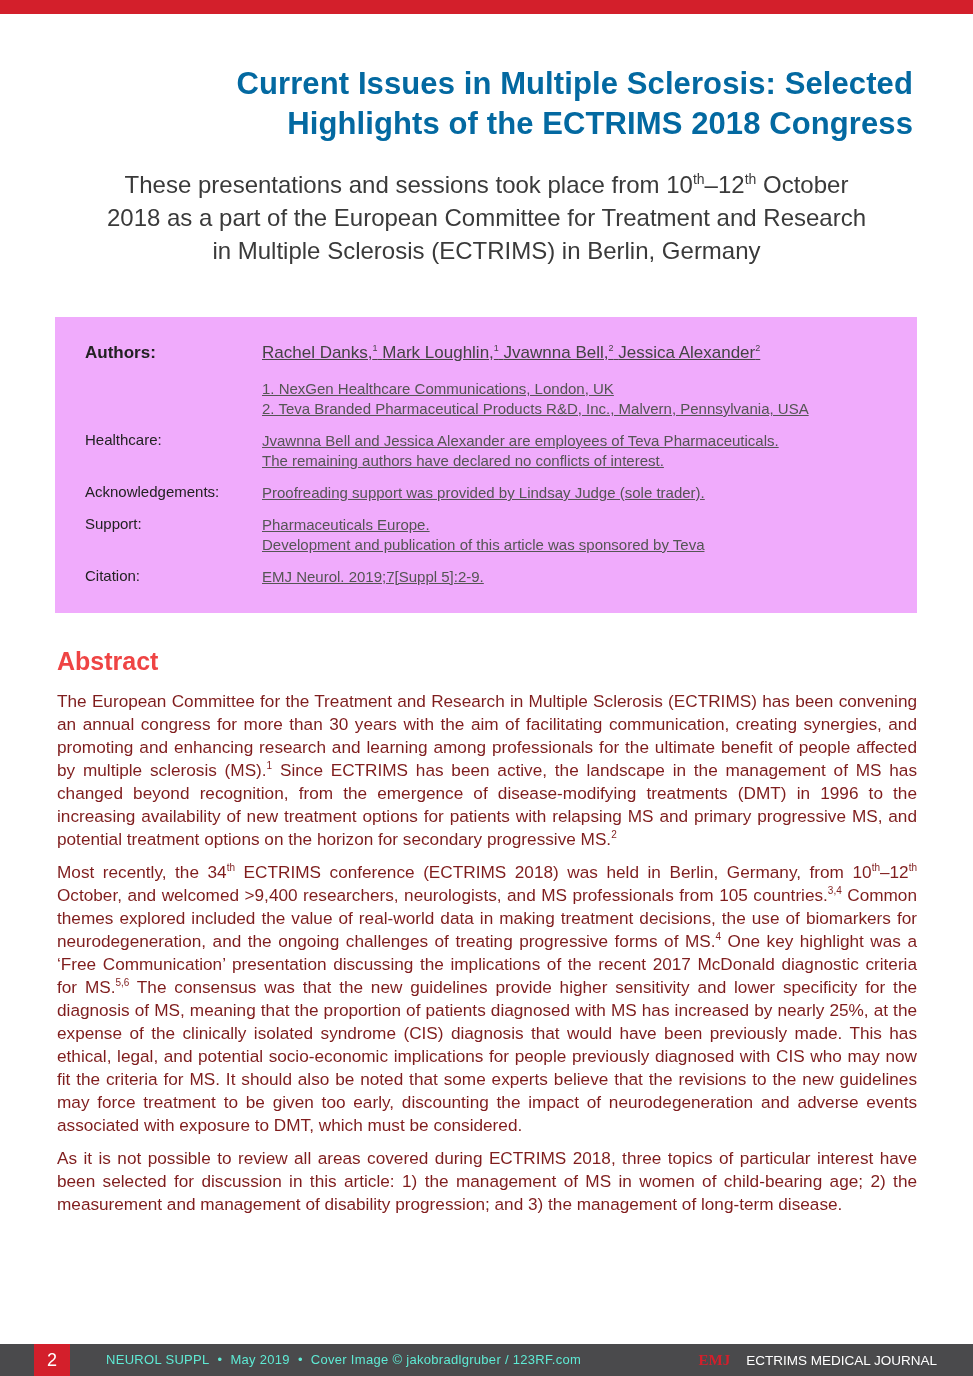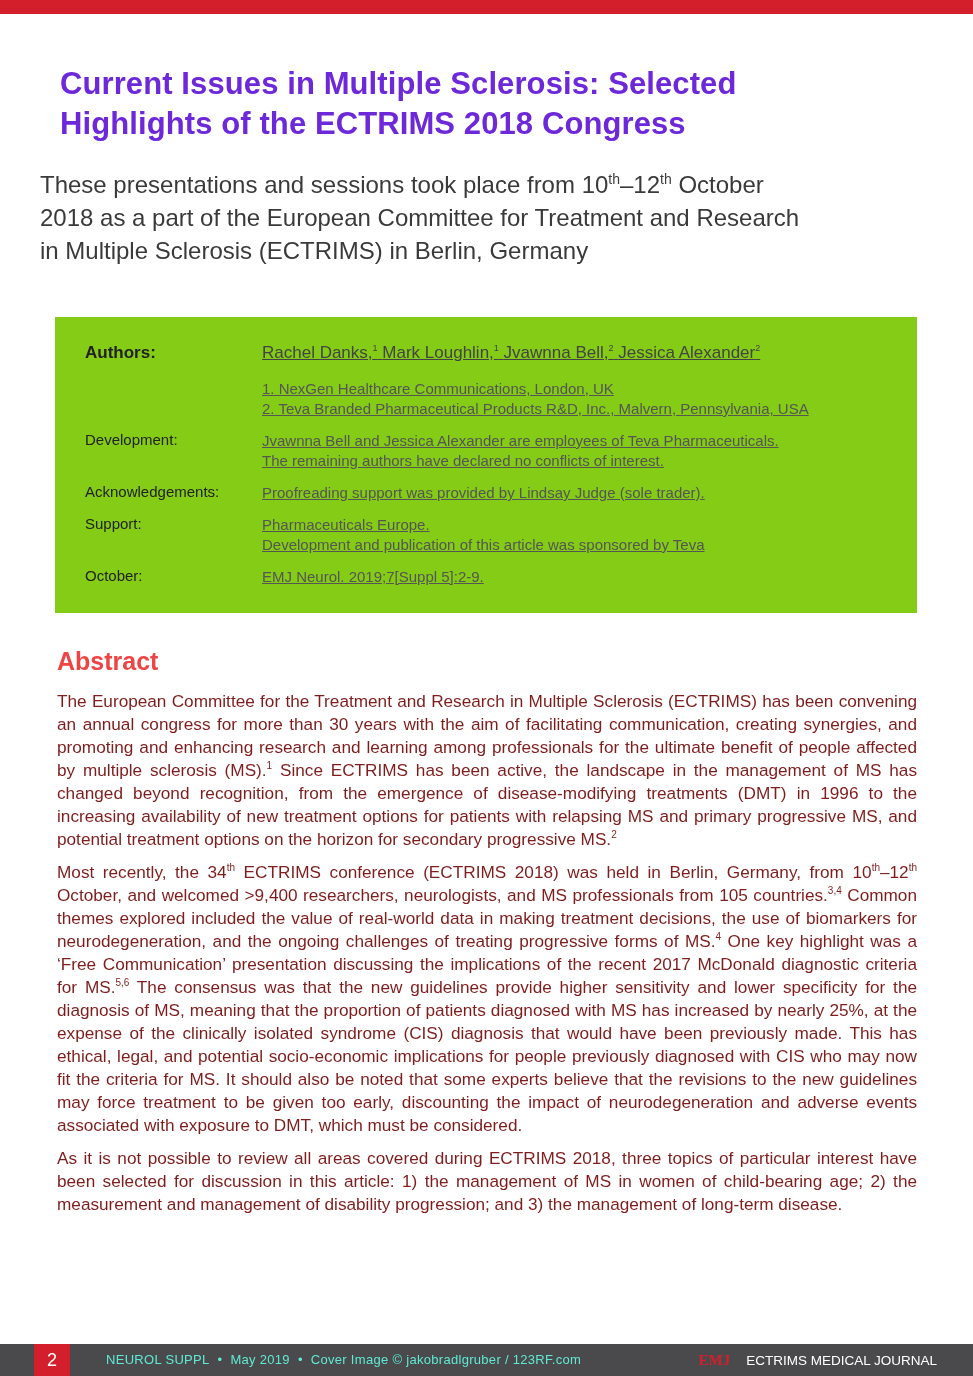--- a/index.html
+++ b/index.html
@@ -4,31 +4,31 @@
 <style>
   html, body { margin: 0; padding: 0; }
   body {
     width: 973px; height: 1376px; position: relative; overflow: hidden;
     background: #ffffff;
     font-family: "Liberation Sans", "DejaVu Sans", sans-serif;
   }
   .top-bar { position: absolute; left: 0; top: 0; width: 973px; height: 14px; background: #d31f2b; }
   .title {
     position: absolute; left: 60px; top: 64px; width: 853px;
-    text-align: left; color: #6d28d9; font-weight: bold;
+    text-align: right; color: #0369a1; font-weight: bold;
     font-size: 31px; line-height: 40px; letter-spacing: 0.1px;
   }
   .subtitle {
     position: absolute; left: 40px; top: 168px; width: 893px;
-    color: #3a3a3a; font-size: 24px; line-height: 33px;
+    text-align: center; color: #3a3a3a; font-size: 24px; line-height: 33px;
   }
   .subtitle sup { font-size: 14px; line-height: 0; vertical-align: 9px; }
   .info-box {
     position: absolute; left: 55px; top: 317px; width: 862px; height: 296px;
-    background: #84cc16;
+    background: #f0abfc;
   }
   .info-row { position: absolute; left: 30px; width: 810px; }
   .info-label { position: absolute; left: 0; top: 0; font-size: 15px; color: #222; }
   .info-label.big { font-size: 17px; font-weight: bold; }
   .info-value { position: absolute; left: 177px; top: 0; width: 630px; font-size: 15px; line-height: 20px; color: #555; text-decoration: underline; }
   .info-value.big { font-size: 17px; color: #444; }
   .info-value sup { font-size: 9px; line-height: 0; vertical-align: 7px; }
   .abstract-heading {
     position: absolute; left: 57px; top: 647px;
     color: #ef4444; font-size: 25px; font-weight: bold;
@@ -78,39 +78,39 @@
       <span>Jessica Alexander</span><sup>2</sup>
     </div>
   </div>
   <div class="info-row" style="top:62px;">
     <div class="info-value">
       <div>1. NexGen Healthcare Communications, London, UK</div>
       <div>2. Teva Branded Pharmaceutical Products R&amp;D, Inc., Malvern, Pennsylvania, USA</div>
     </div>
   </div>
   <div class="info-row" style="top:114px;">
-    <div class="info-label">Development:</div>
+    <div class="info-label">Healthcare:</div>
     <div class="info-value">
       <div>Jvawnna Bell and Jessica Alexander are employees of Teva Pharmaceuticals.</div>
       <div>The remaining authors have declared no conflicts of interest.</div>
     </div>
   </div>
   <div class="info-row" style="top:166px;">
     <div class="info-label">Acknowledgements:</div>
     <div class="info-value">Proofreading support was provided by Lindsay Judge (sole trader).</div>
   </div>
   <div class="info-row" style="top:198px;">
     <div class="info-label">Support:</div>
     <div class="info-value">
       <div>Pharmaceuticals Europe.</div>
       <div>Development and publication of this article was sponsored by Teva</div>
     </div>
   </div>
   <div class="info-row" style="top:250px;">
-    <div class="info-label">October:</div>
+    <div class="info-label">Citation:</div>
     <div class="info-value">EMJ Neurol. 2019;7[Suppl 5]:2-9.</div>
   </div>
 </div>
 
 <div class="abstract-heading">Abstract</div>
 
 <div class="abstract-body">
   <p><span>The European Committee for the Treatment and Research in Multiple Sclerosis (ECTRIMS) has been convening an annual congress for more than 30 years with the aim of facilitating communication, creating synergies, and promoting and enhancing research and learning among professionals for the ultimate benefit of people affected by multiple sclerosis (MS).</span><sup>1</sup><span> Since ECTRIMS has been active, the landscape in the management of MS has changed beyond recognition, from the emergence of disease-modifying treatments (DMT) in 1996 to the increasing availability of new treatment options for patients with relapsing MS and primary progressive MS, and potential treatment options on the horizon for secondary progressive MS.</span><sup>2</sup></p>
   <p><span>Most recently, the 34</span><sup>th</sup><span> ECTRIMS conference (ECTRIMS 2018) was held in Berlin, Germany, from 10</span><sup>th</sup><span>–12</span><sup>th</sup><span> October, and welcomed &gt;9,400 researchers, neurologists, and MS professionals from 105 countries.</span><sup>3,4</sup><span> Common themes explored included the value of real-world data in making treatment decisions, the use of biomarkers for neurodegeneration, and the ongoing challenges of treating progressive forms of MS.</span><sup>4</sup><span> One key highlight was a ‘Free Communication’ presentation discussing the implications of the recent 2017 McDonald diagnostic criteria for MS.</span><sup>5,6</sup><span> The consensus was that the new guidelines provide higher sensitivity and lower specificity for the diagnosis of MS, meaning that the proportion of patients diagnosed with MS has increased by nearly 25%, at the expense of the clinically isolated syndrome (CIS) diagnosis that would have been previously made. This has ethical, legal, and potential socio-economic implications for people previously diagnosed with CIS who may now fit the criteria for MS. It should also be noted that some experts believe that the revisions to the new guidelines may force treatment to be given too early, discounting the impact of neurodegeneration and adverse events associated with exposure to DMT, which must be considered.</span></p>
   <p>As it is not possible to review all areas covered during ECTRIMS 2018, three topics of particular interest have been selected for discussion in this article: 1) the management of MS in women of child-bearing age; 2) the measurement and management of disability progression; and 3) the management of long-term disease.</p>

